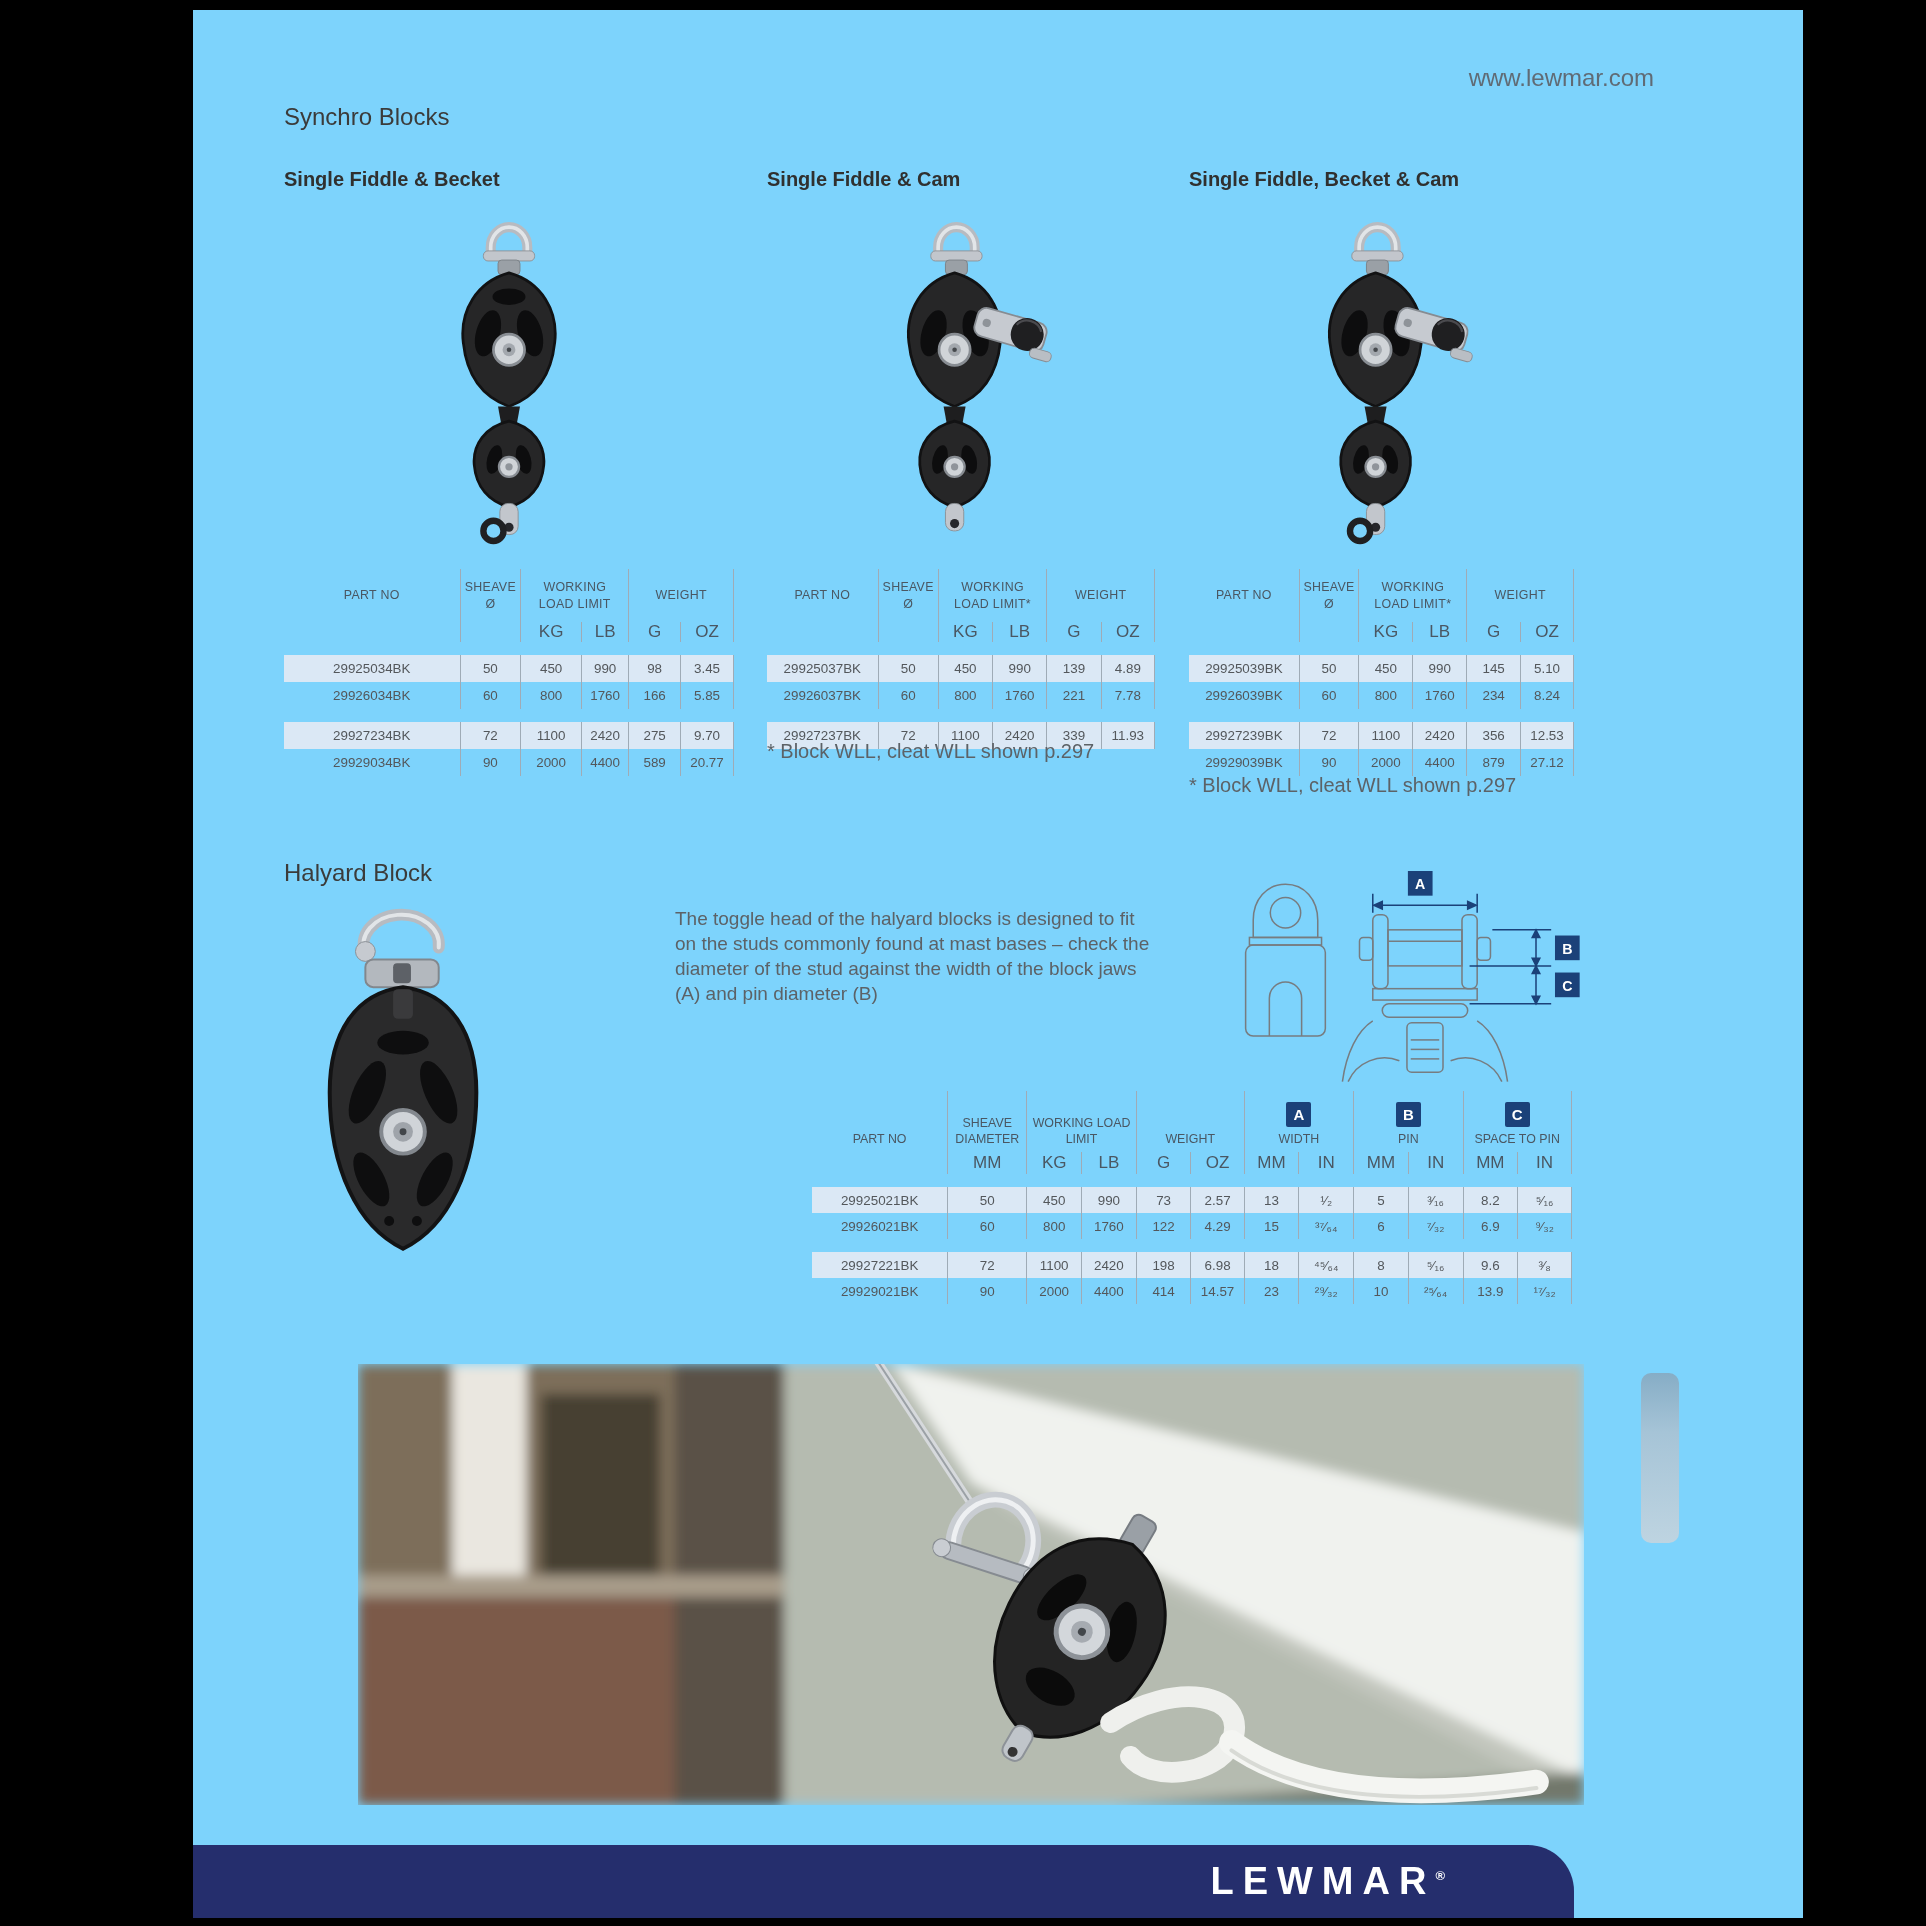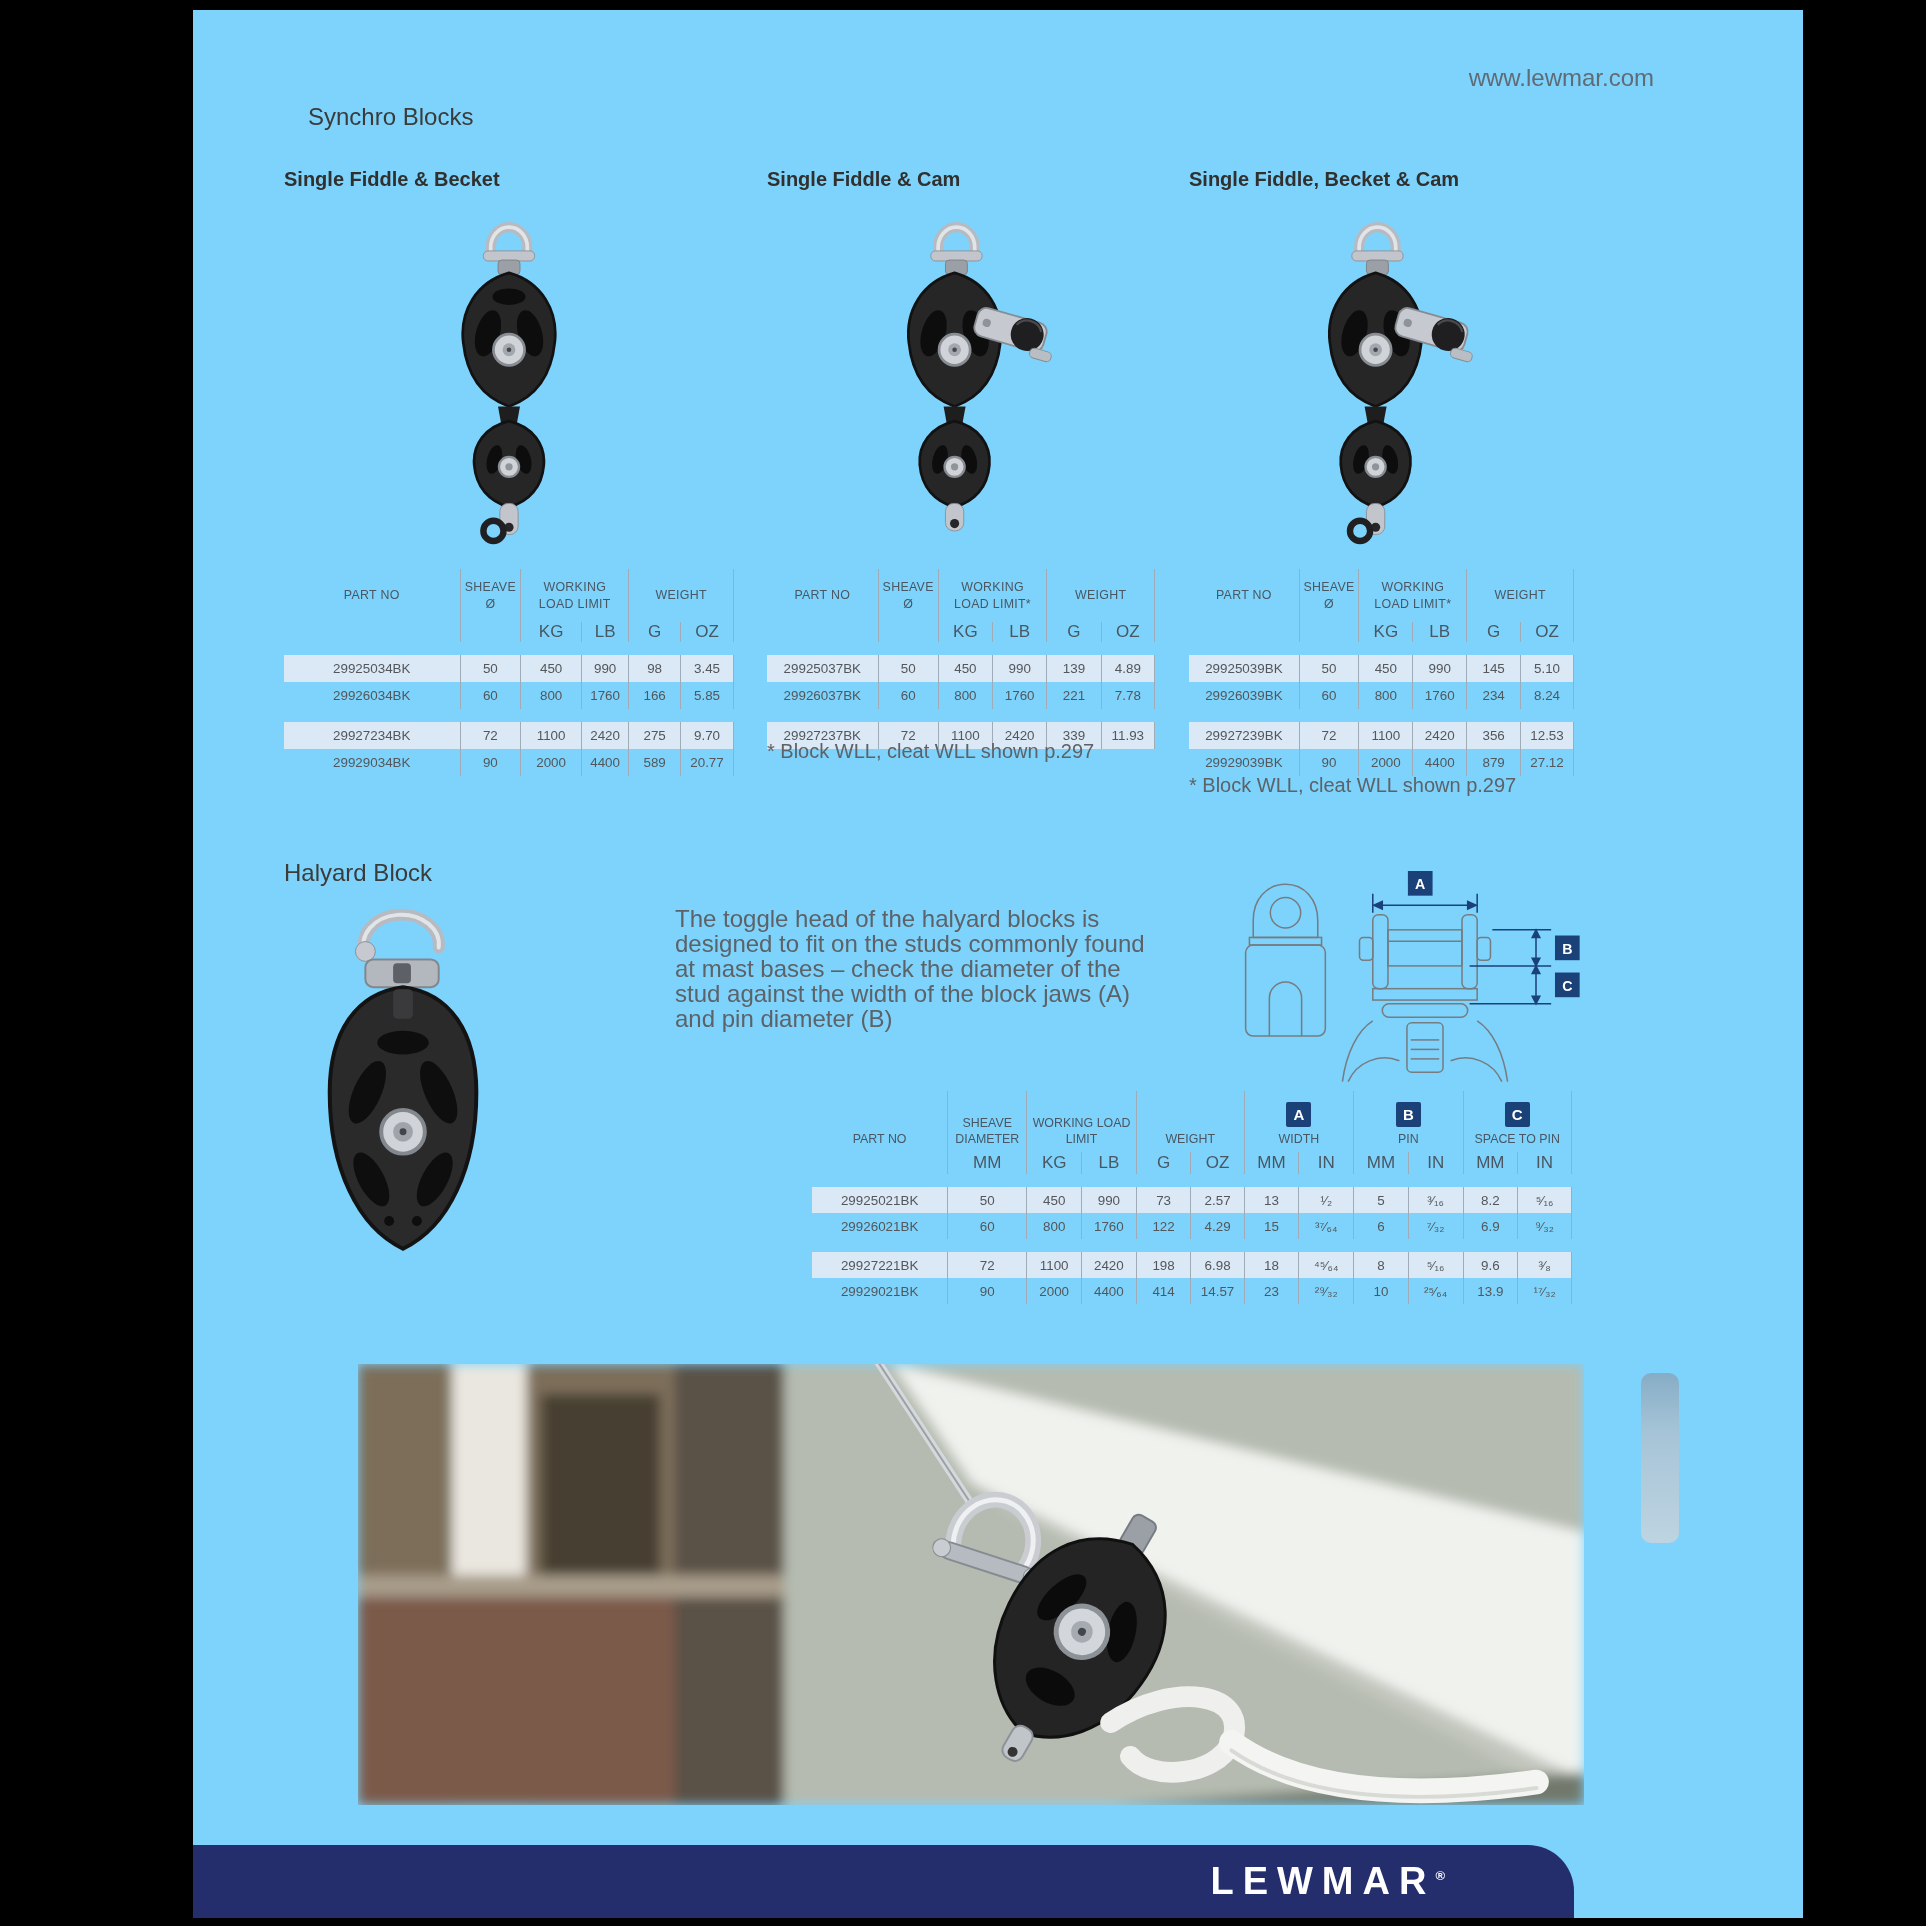--- a/index.html
+++ b/index.html
@@ -1,21 +1,21 @@
 <!DOCTYPE html>
 <html><head>
 <meta charset="utf-8">
 <style>
   html,body{margin:0;padding:0;background:#000;}
   body{width:1927px;height:1927px;position:relative;font-family:"Liberation Sans","DejaVu Sans",sans-serif;}
   .page{position:absolute;left:193px;top:10px;width:1610px;height:1908px;background:#7dd3fc;overflow:hidden;}
 
   .url{position:absolute;top:54px;right:149px;font-size:24px;color:#606b75;text-decoration:none;}
   .h1{position:absolute;left:91px;font-size:24px;color:#3b3b3a;}
-  .h1.synchro{top:93px;margin-left:24px;}
+  .h1.synchro{top:93px;}
   .h1.halyard{top:849px;}
 
   .scol{position:absolute;top:158px;}
   .scol.c1{left:91px;width:450px;}
   .scol.c2{left:574px;width:388px;}
   .scol.c3{left:996px;width:385px;}
   .ptitle{position:absolute;top:0;left:0;font-size:20px;font-weight:bold;color:#30302f;white-space:nowrap;}
   .pimg{position:absolute;top:28px;left:50%;transform:translateX(-50%);}
 
   .stable{position:absolute;top:401px;left:0;right:0;}
@@ -28,21 +28,21 @@
   .cell{display:flex;align-items:center;justify-content:center;text-align:center;}
   .hc{flex-direction:column;font-size:12.4px;color:#4a5763;letter-spacing:0.3px;line-height:1.3;}
   .uc{font-size:17px;color:#4a5763;}
   .dc{font-size:13.4px;color:#53575b;}
   .bl{border-left:1px solid #9fabb6;}
   .br{border-right:1px solid #9fabb6;}
   .alt{background:#dbe8f5;margin-top:13px;}
   .fnote{position:absolute;left:0;font-size:20px;color:#5c6267;white-space:nowrap;}
   .fn2{top:572px;} .fn3{top:606px;}
 
-  .para{position:absolute;left:482px;top:896px;width:475px;font-size:24px;line-height:25px;color:#5c6267;}
+  .para{position:absolute;left:482px;top:896px;width:475px;font-size:19px;line-height:25px;color:#5c6267;}
   .hblock{position:absolute;left:89px;top:884px;}
   .hdiagram{position:absolute;left:1030px;top:861px;}
 
   .htable{position:absolute;left:619px;top:1081px;width:760px;}
   .ht-row{display:grid;}
   .ht-ra{grid-template-columns:56.8% 43.2%;height:26px;}
   .ht-rb{grid-template-columns:17.8% 10.4% 14.4% 14.2% 14.4% 14.4% 14.4%;height:61px;}
   .ht-cols{grid-template-columns:17.8% 10.4% 7.2% 7.2% 7.2% 7% 7.2% 7.2% 7.2% 7.2% 7.2% 7.2%;}
   .ht-u{height:22px;} .ht-d{height:26px;}
   .hb{display:flex;flex-direction:column;align-items:center;justify-content:flex-end;padding-bottom:5px;font-size:12.4px;color:#4a5763;line-height:1.3;text-align:center;}

